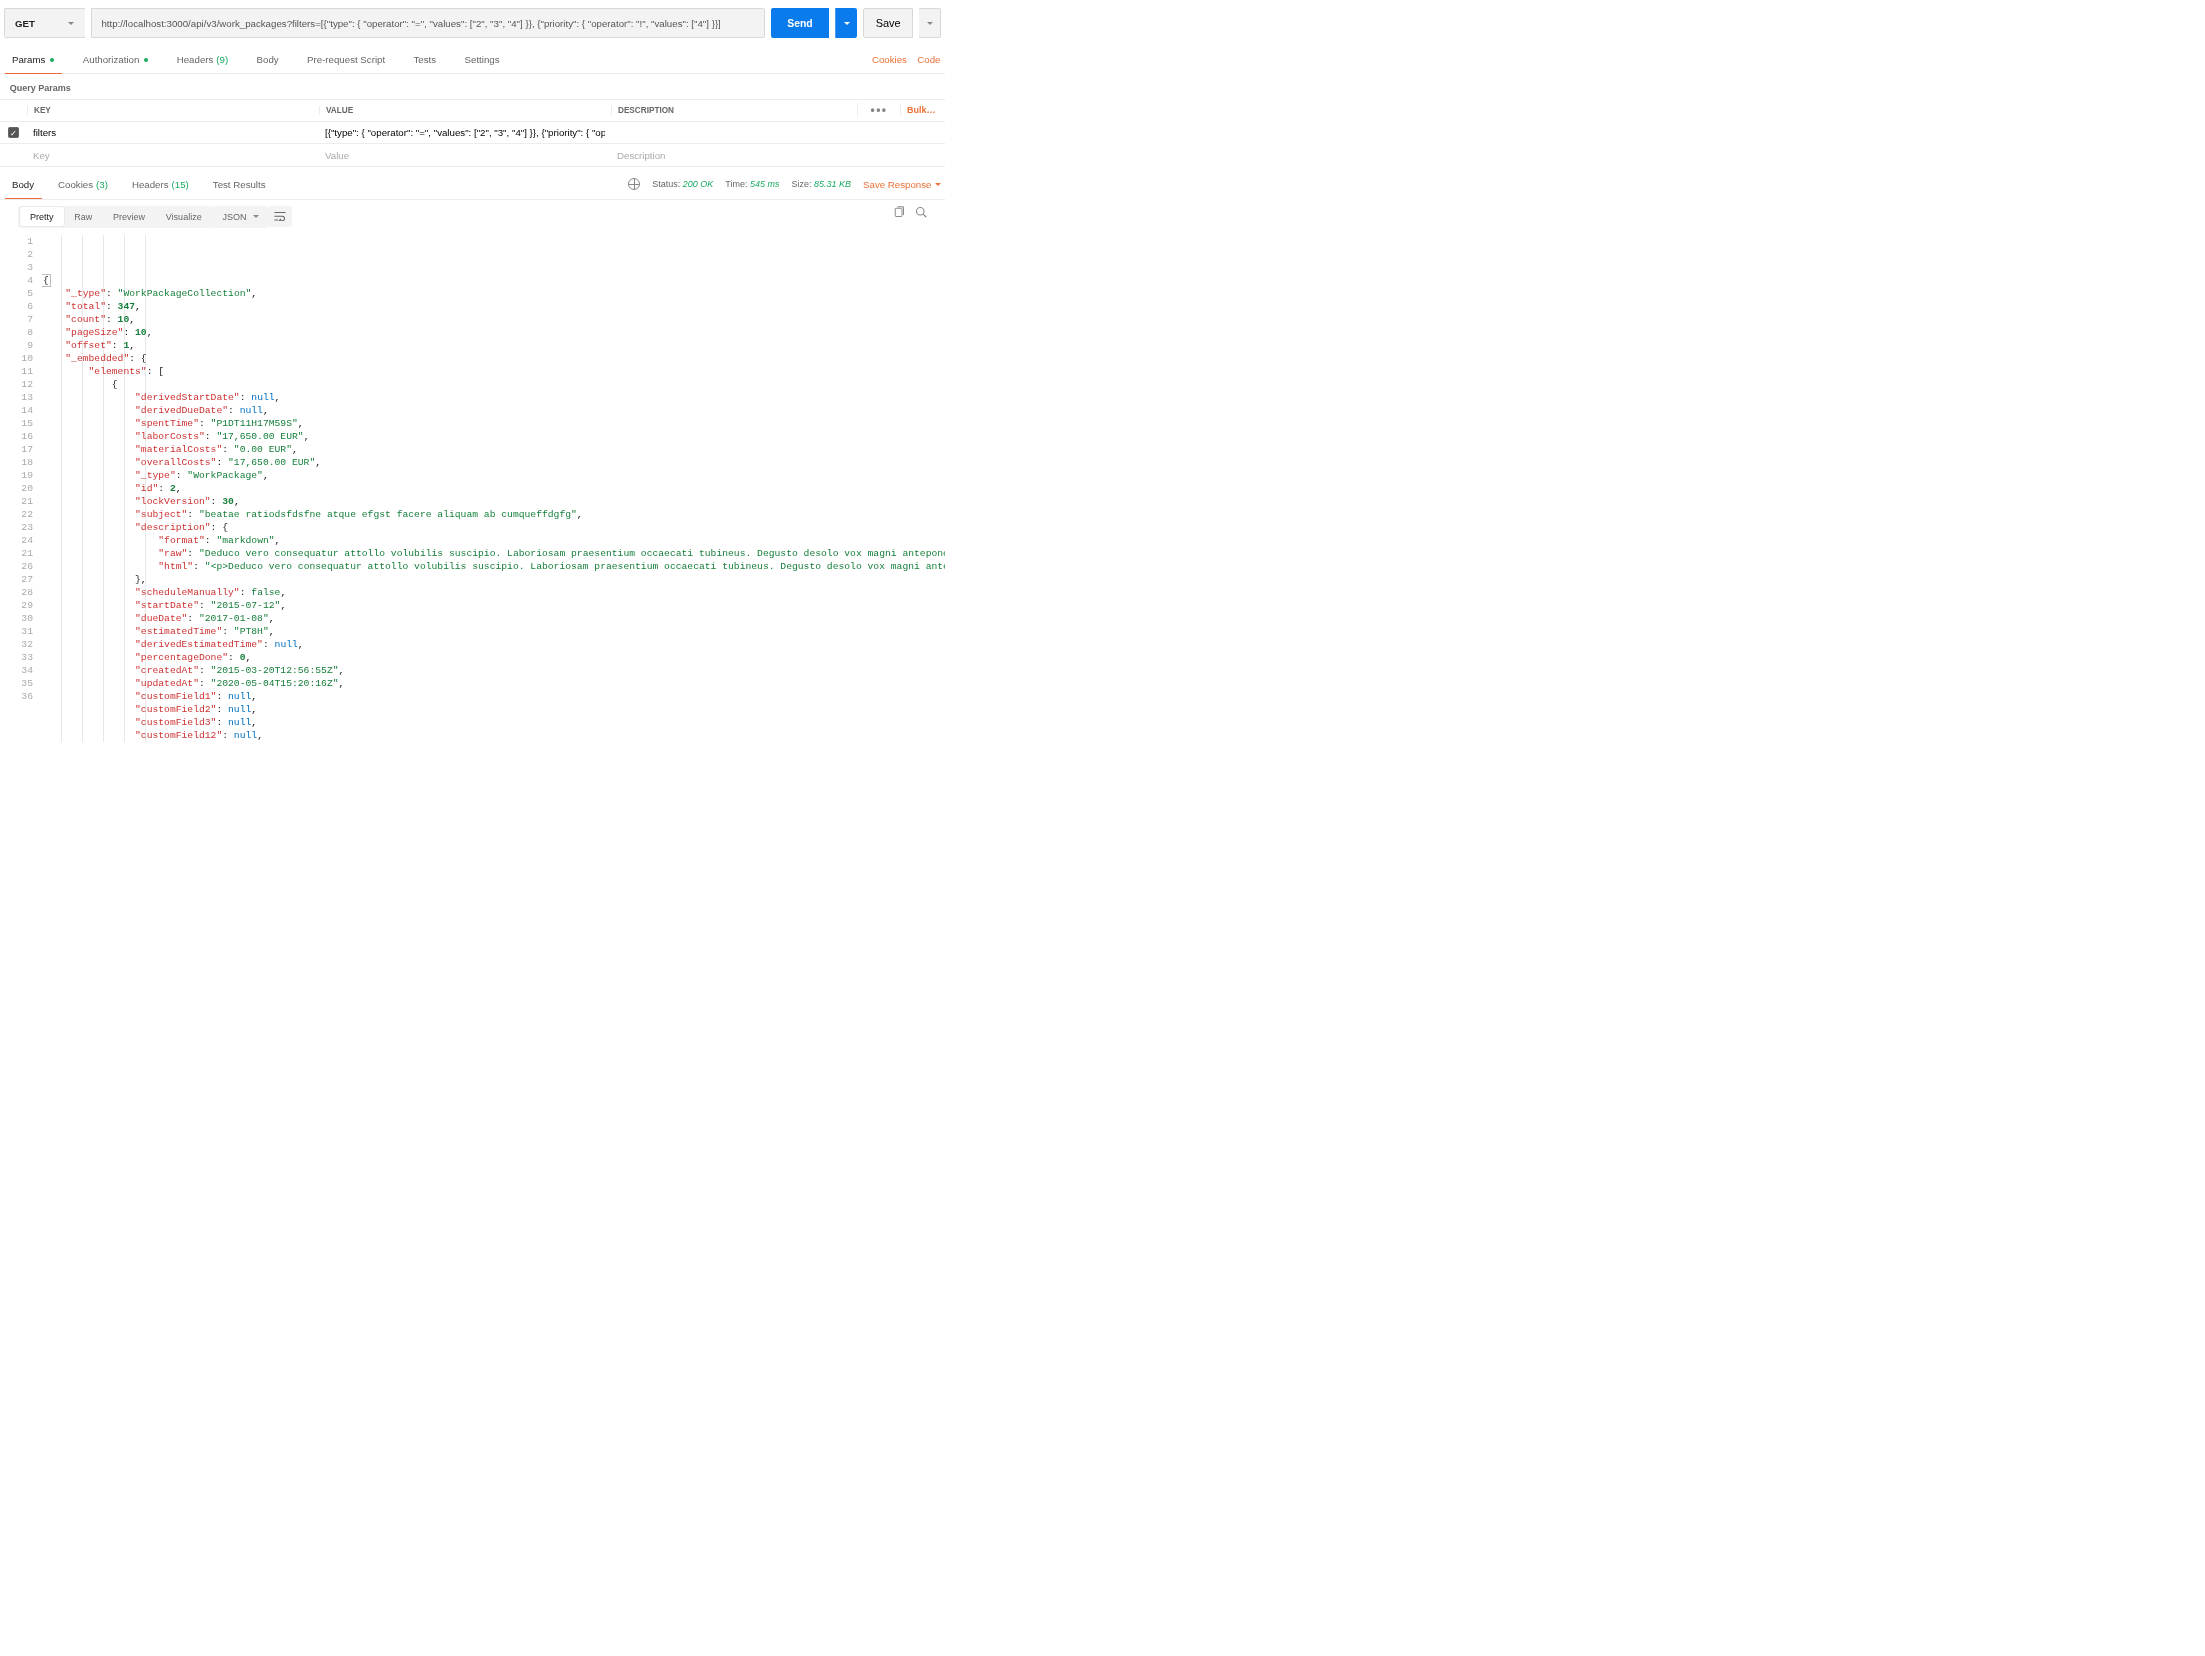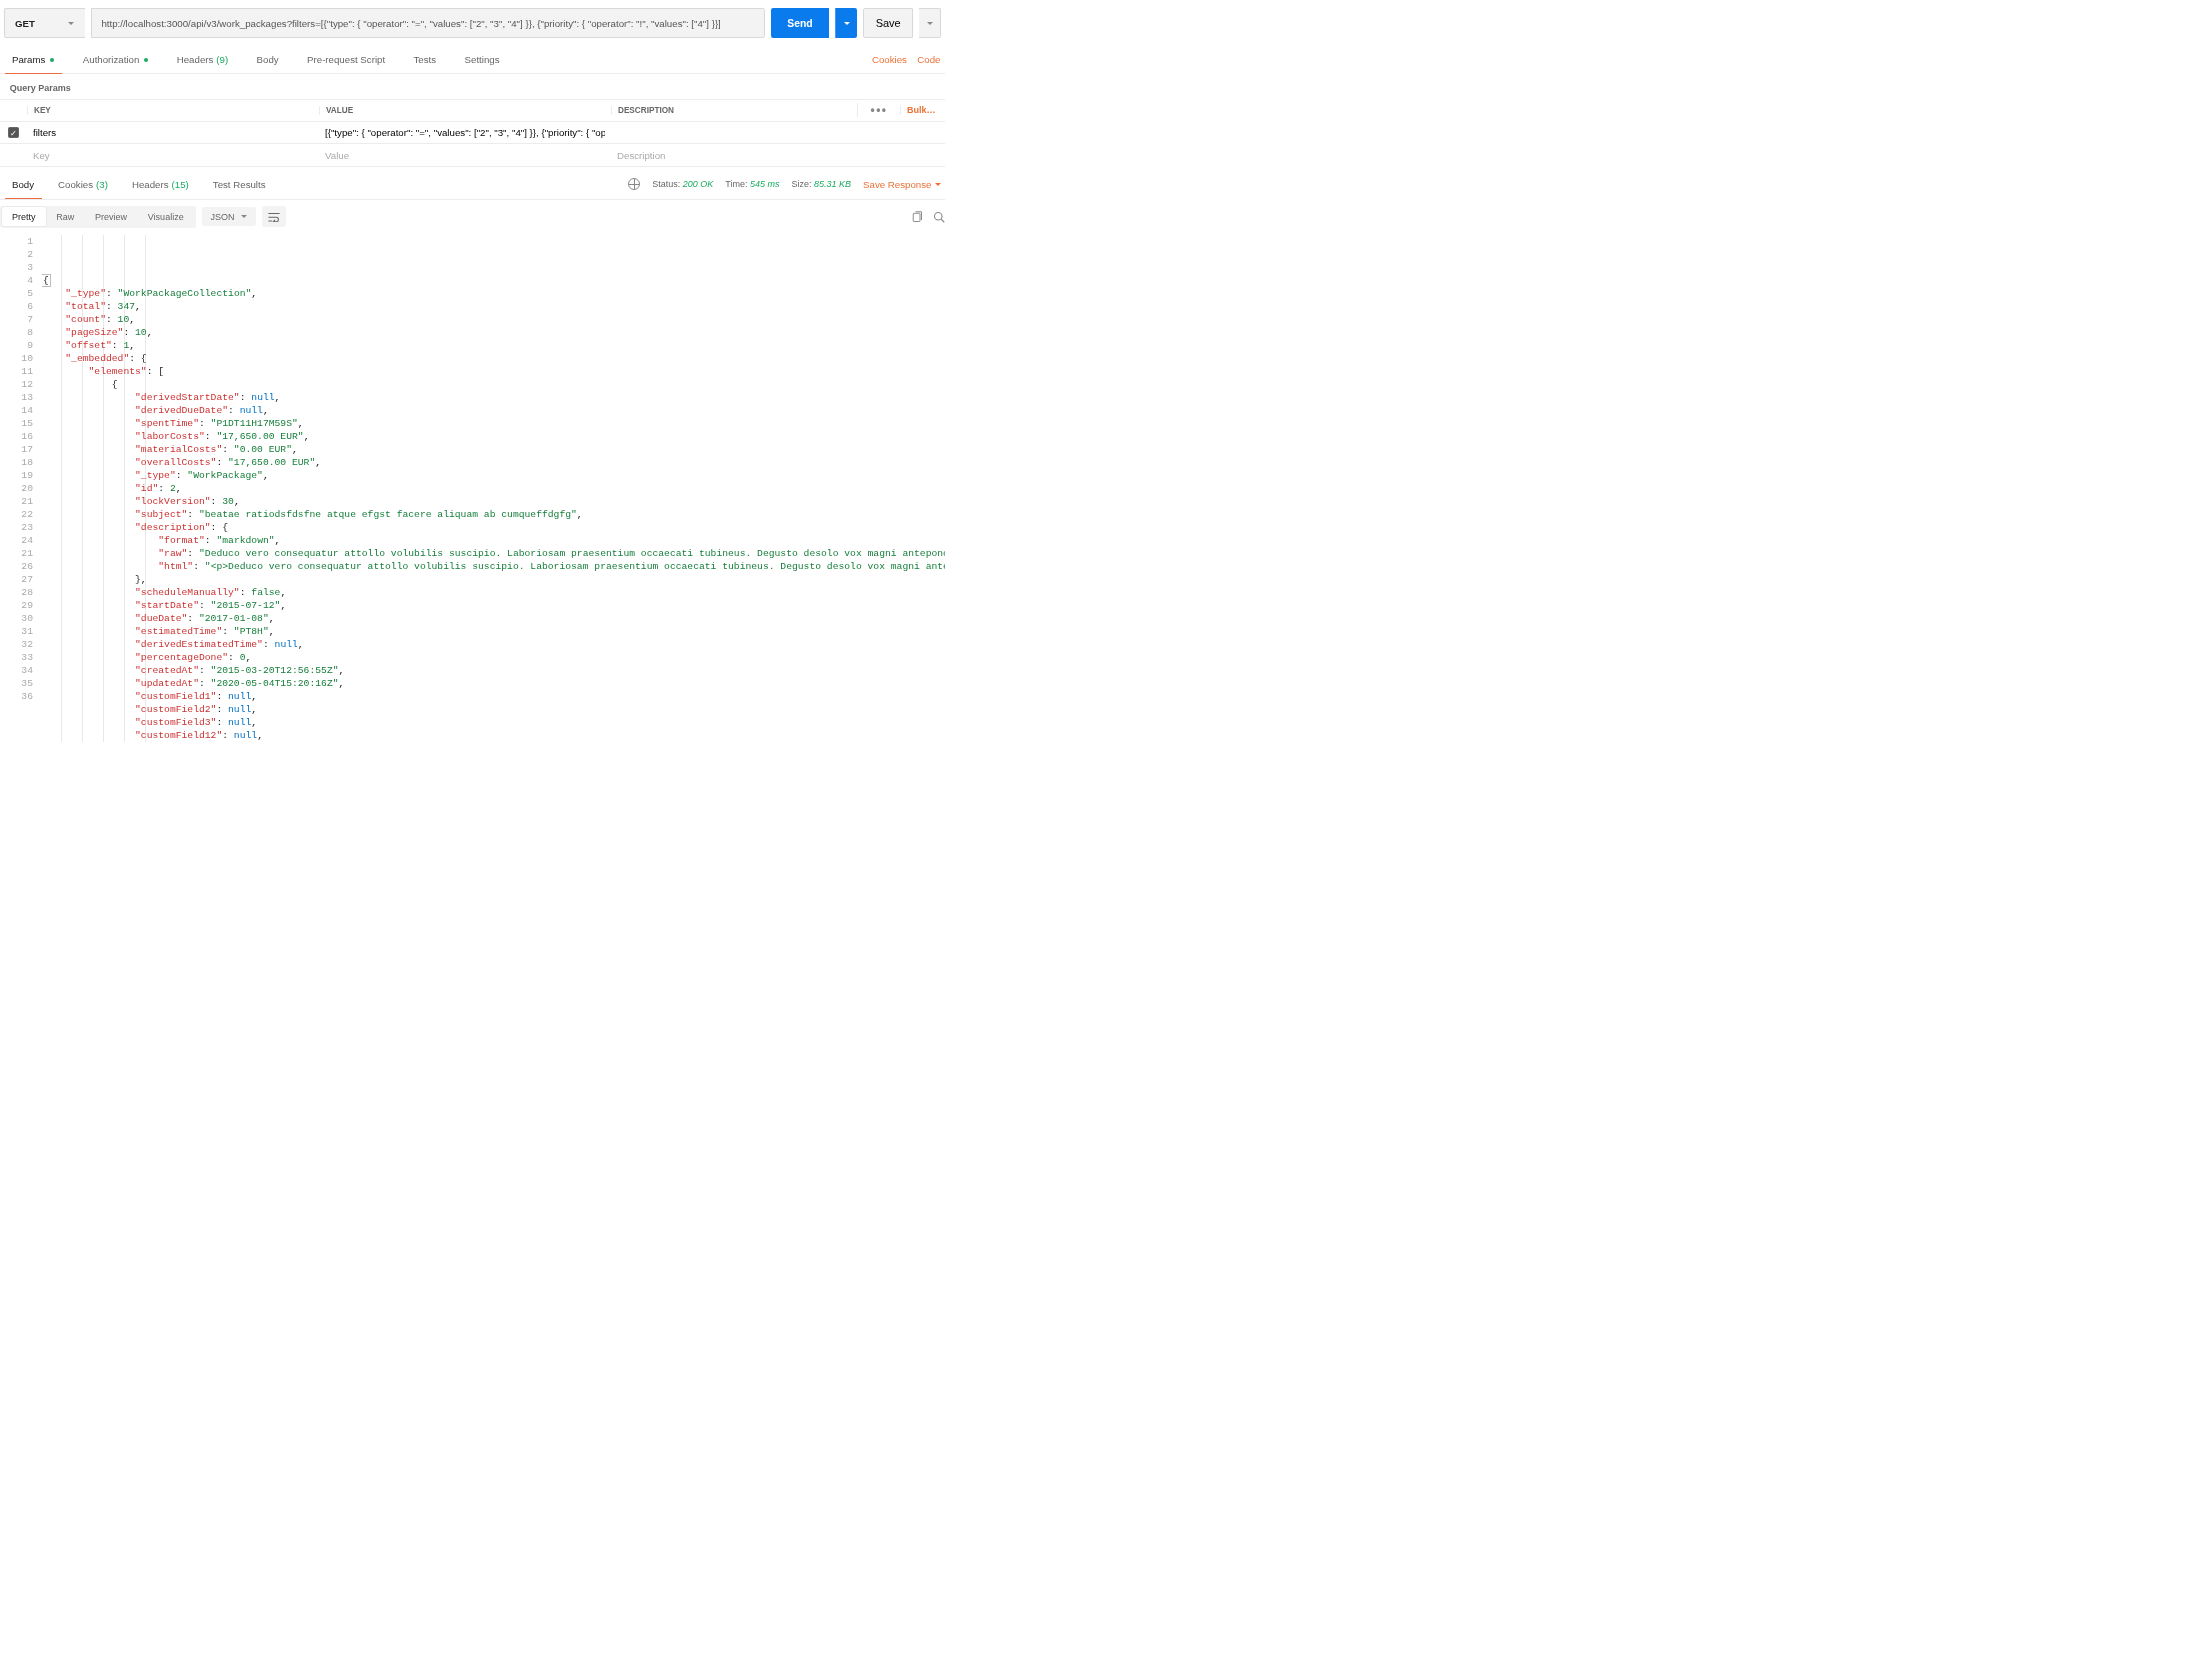--- a/index.html
+++ b/index.html
@@ -35,35 +35,35 @@
 .resp-tabs { display:flex; align-items:center; height:30px; border-bottom:0.7px solid #ececec; padding:0 4.5px; margin-top:3px;}
 .resp-tab { padding:0 7.5px; margin-right:9px; height:100%; display:flex; align-items:center; font-size:9.7px; color:#666; cursor:pointer; position:relative;}
 .resp-tab.active { color:#212121;}
 .resp-tab.active::after { content:""; position:absolute; left:0; right:0; bottom:-0.7px; height:1.5px; background:#ed6b3e; }
 .resp-meta { margin-left:auto; display:flex; align-items:center; gap:12px; font-size:9px; color:#666;}
 .resp-meta .val { color:#1aab60;font-style:italic; }
 .save-resp { color:#eb7136; font-size:9.7px; cursor:pointer; display:flex; align-items:center; gap:3px;}
 .globe { width:12px; height:12px; border:0.9px solid #888; border-radius:50%; position:relative; }
 .globe::before { content:""; position:absolute; top:0; bottom:0; left:50%; width:0.7px; background:#888;}
 .globe::after { content:""; position:absolute; left:0; right:0; top:50%; height:0.7px; background:#888;}
-.body-toolbar { display:flex; align-items:center; padding:6px 0; gap:6px;}
+.body-toolbar { display:flex; padding:6px 18px; }
 .bt-group { display:flex; background:#f3f3f3; border-radius:2.2px; padding:1.5px;}
 .bt-item { padding:4.5px 10.4px; font-size:9px; color:#666; cursor:pointer; border-radius:2.2px;}
 .bt-item.active { background:#fff; color:#212121; box-shadow:0 0 0 0.7px rgba(0,0,0,.05);}
 .fmt-dd { background:#f3f3f3; border-radius:2.2px; padding:4.5px 9px; font-size:9px; color:#666; display:flex; align-items:center; gap:6px; cursor:pointer;}
 .wrap-ic { background:#f3f3f3; border-radius:2.2px; width:24px; height:21px; display:flex; align-items:center; justify-content:center; cursor:pointer;}
 .tool-right { margin-left:auto; display:flex; gap:10.4px; color:#888;}
 .tool-right svg { cursor:pointer;}
 .code-area { display:flex; font-family: "SFMono-Regular", Consolas, "Liberation Mono", Menlo, monospace; font-size:9.7px; line-height:13px; padding-top:1.5px; overflow:hidden;}
 .gutter { width:42px; text-align:right; color:#aaa; padding-right:9px; user-select:none;}
 .gutter div { height:13px;}
 .code { flex:1; white-space:pre; color:#212121; position:relative; overflow:hidden;}
 .guide { position:absolute; top:0; bottom:0; width:0.7px; border-left:0.7px solid #e8e8e8;}
 .g1{left:19.4px;} .g2{left:40px;} .g3{left:61px;} .g4{left:82px;} .g5{left:103px;}
-.k{color:#cd3131;} .s{color:#157e3a;} .n{color:#157e3a;} .b{color:#157e3a;text-align:center;} .nl{color:#0070c1;} .p{color:#212121;}
+.k{color:#cd3131;} .s{color:#157e3a;} .n{color:#157e3a;font-weight:bold;} .b{color:#157e3a;text-align:center;} .nl{color:#0070c1;} .p{color:#212121;}
 .bracket-hl { border:0.7px solid #bdbdbd; padding:0 0.7px; margin-left:-0.7px;}
 .caret-down { width:0; height:0; border-left:3px solid transparent; border-right:3px solid transparent; border-top:3.7px solid #888;}
 .caret-down.white { border-top-color:#fff;}
 .caret-down.orange { border-top-color:#eb7136;}
 </style>
 </head>
 <body>
 
 <div class="top-bar">
   <div class="method-select">

